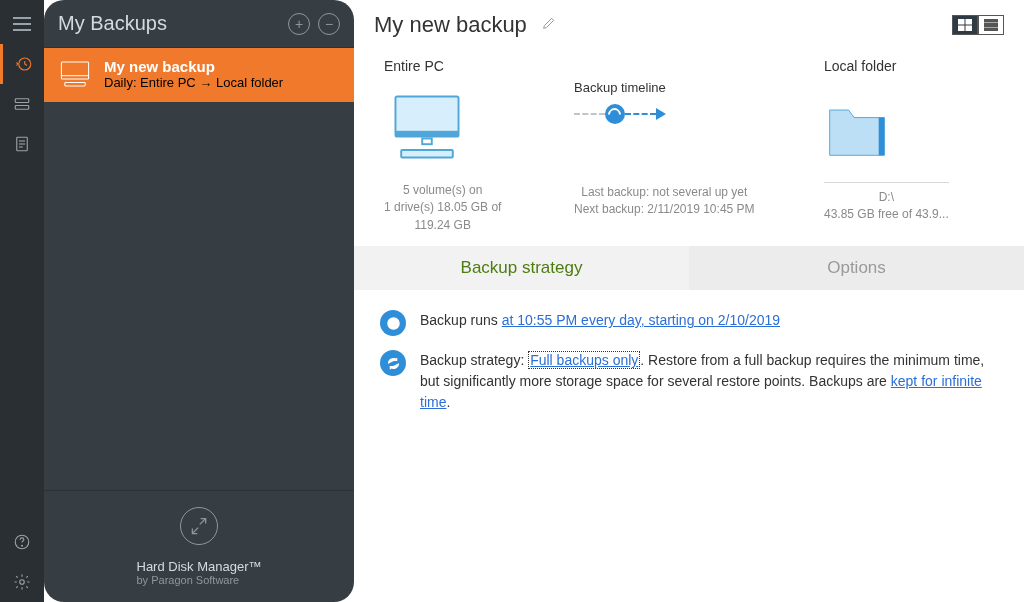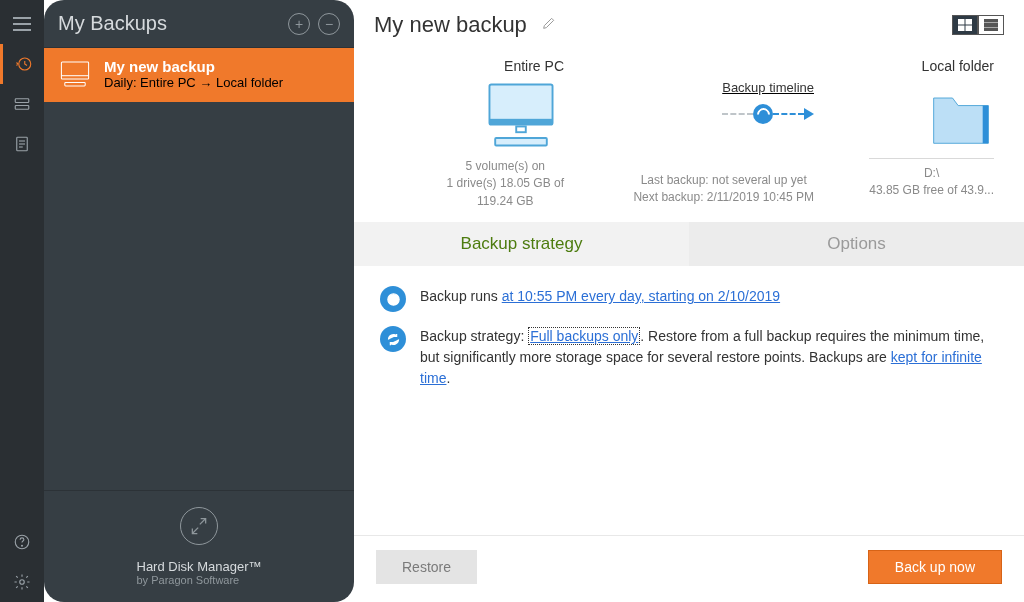--- a/index.html
+++ b/index.html
@@ -39,28 +39,28 @@
   .edit-icon svg{width:16px;height:16px;stroke:#9a9a9a;fill:none;stroke-width:1.5;}
   .head-spacer{flex:1;}
   .view-toggle{display:flex;}
   .vt{width:26px;height:20px;border:1px solid #555;display:flex;align-items:center;justify-content:center;cursor:pointer;}
   .vt.active{background:#2e3a44;}
   .vt svg{width:14px;height:12px;stroke:#555;fill:#555;}
   .vt.active svg{stroke:#fff; fill:#fff;}
 
   
   .overview{display:flex; padding:18px 30px 8px 30px; gap:10px;}
-  .ov-col{display:flex; flex-direction:column; align-items:flex-end;}
+  .ov-col{display:flex; flex-direction:column; align-items:flex-start;gap:12px;}
   .ov-left{width:180px;}
   .ov-right{width:170px;}
   .ov-mid{flex:1;}
   .ov-label{text-align:center; font-size:14px; color:#333; margin-bottom:6px;}
   .monitor svg{width:86px; height:70px; stroke:#4fa6d8; fill:none; stroke-width:2;}
   .ov-meta{color:#8a8a8a; font-size:12px; text-align:center; margin-top:4px; line-height:1.45;}
-  .timeline-wrap{position:relative; height:110px; display:flex; flex-direction:column; align-items:center;text-decoration:underline;}
+  .timeline-wrap{position:relative; height:110px; display:flex; flex-direction:column; align-items:center;}
   .tl-label{font-size:13px; color:#333; margin-top:22px;}
   .tl-line{position:relative; width:100%; height:18px; display:flex; align-items:center; margin-top:10px;}
   .dash-l{flex:1; border-top:2px dashed #bfc5c9;}
   .dash-r{flex:1; border-top:2px dashed #2e8fd8;}
   .tl-dot{width:20px;height:20px;border-radius:50%;background:#2e8fd8;display:flex;align-items:center;justify-content:center;}
   .tl-dot::after{content:"";width:9px;height:9px;border:2px solid #fff;border-radius:50%;border-right-color:transparent;border-bottom-color:transparent;transform:rotate(45deg);}
   .tl-arrow{width:0;height:0;border-top:6px solid transparent;border-bottom:6px solid transparent;border-left:10px solid #2e8fd8;}
   .folder svg{width:66px;height:70px;}
   .ov-right .ov-meta{border-top:1px solid #d9d9d9; padding-top:6px;}
 
@@ -269,19 +269,15 @@
               <polyline points="17 3 17 7 13 7"></polyline>
               <polyline points="7 21 7 17 11 17"></polyline>
             </svg>
         </div>
         <div class="row-text">
           <span>Backup strategy: </span><span class="lnk boxed">Full backups only</span><span>. Restore from a full backup requires the minimum time, but significantly more storage space for several restore points. Backups are </span><span class="lnk">kept for infinite time</span><span>.</span>
         </div>
       </div>
     </div>
 
-    <div class="footer">
-      <div class="btn btn-restore">Restore</div>
-      <div class="btn btn-backup">Back up now</div>
-    </div>
   </div>
 
 </div>
 
 </body></html>

